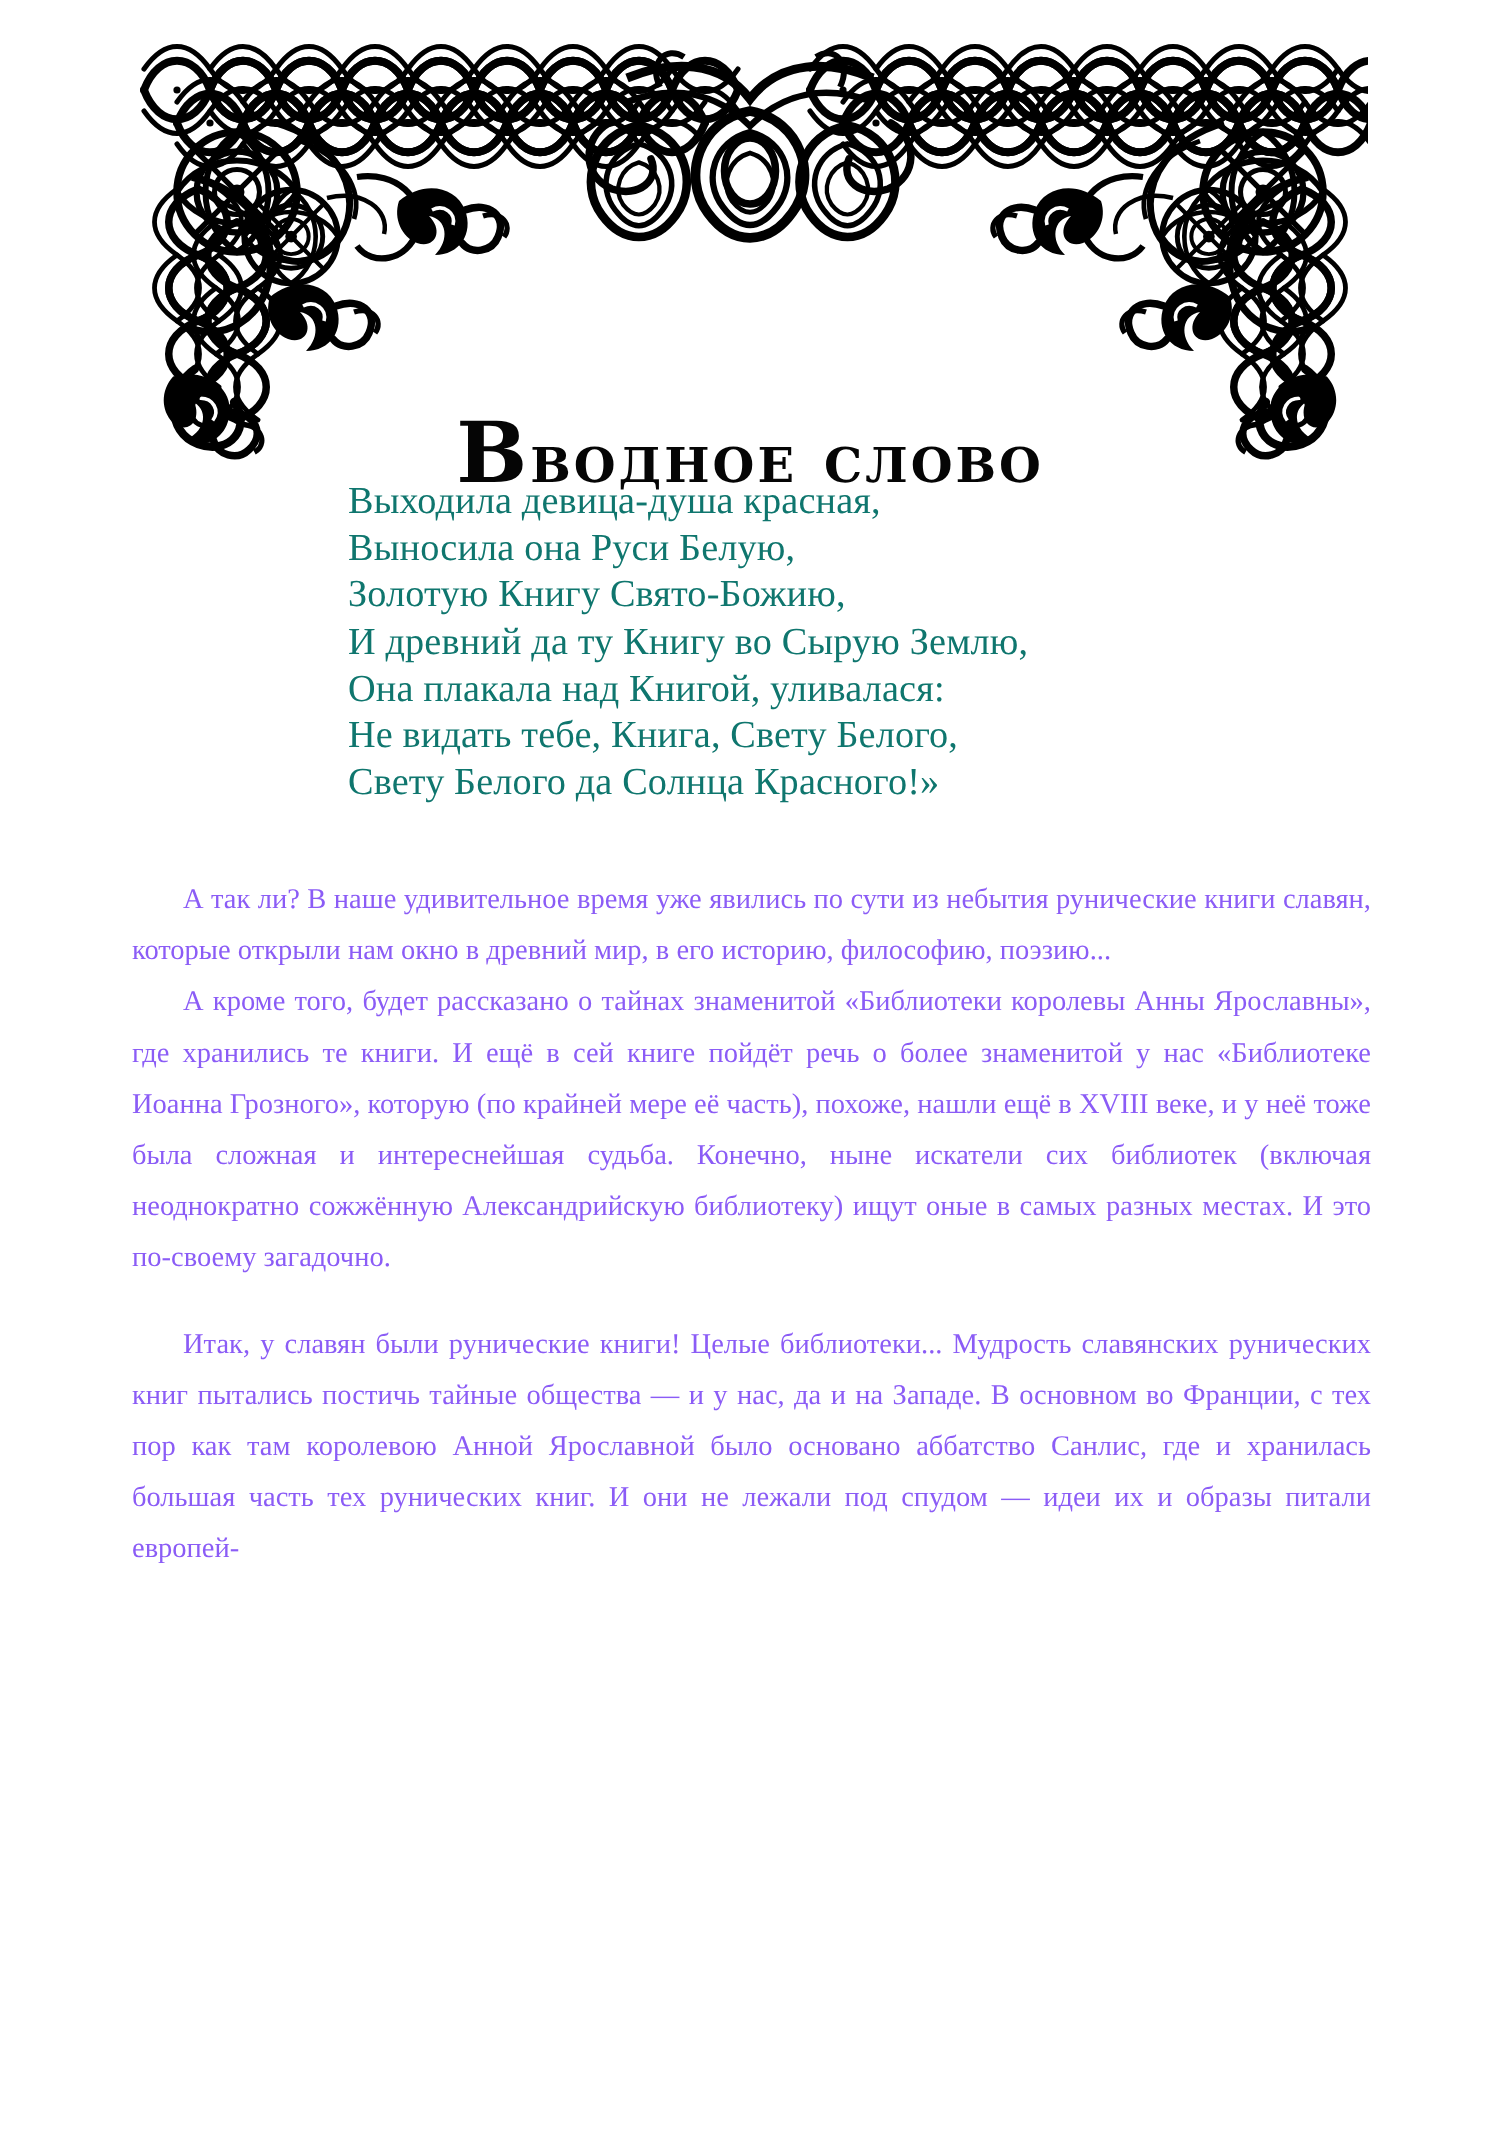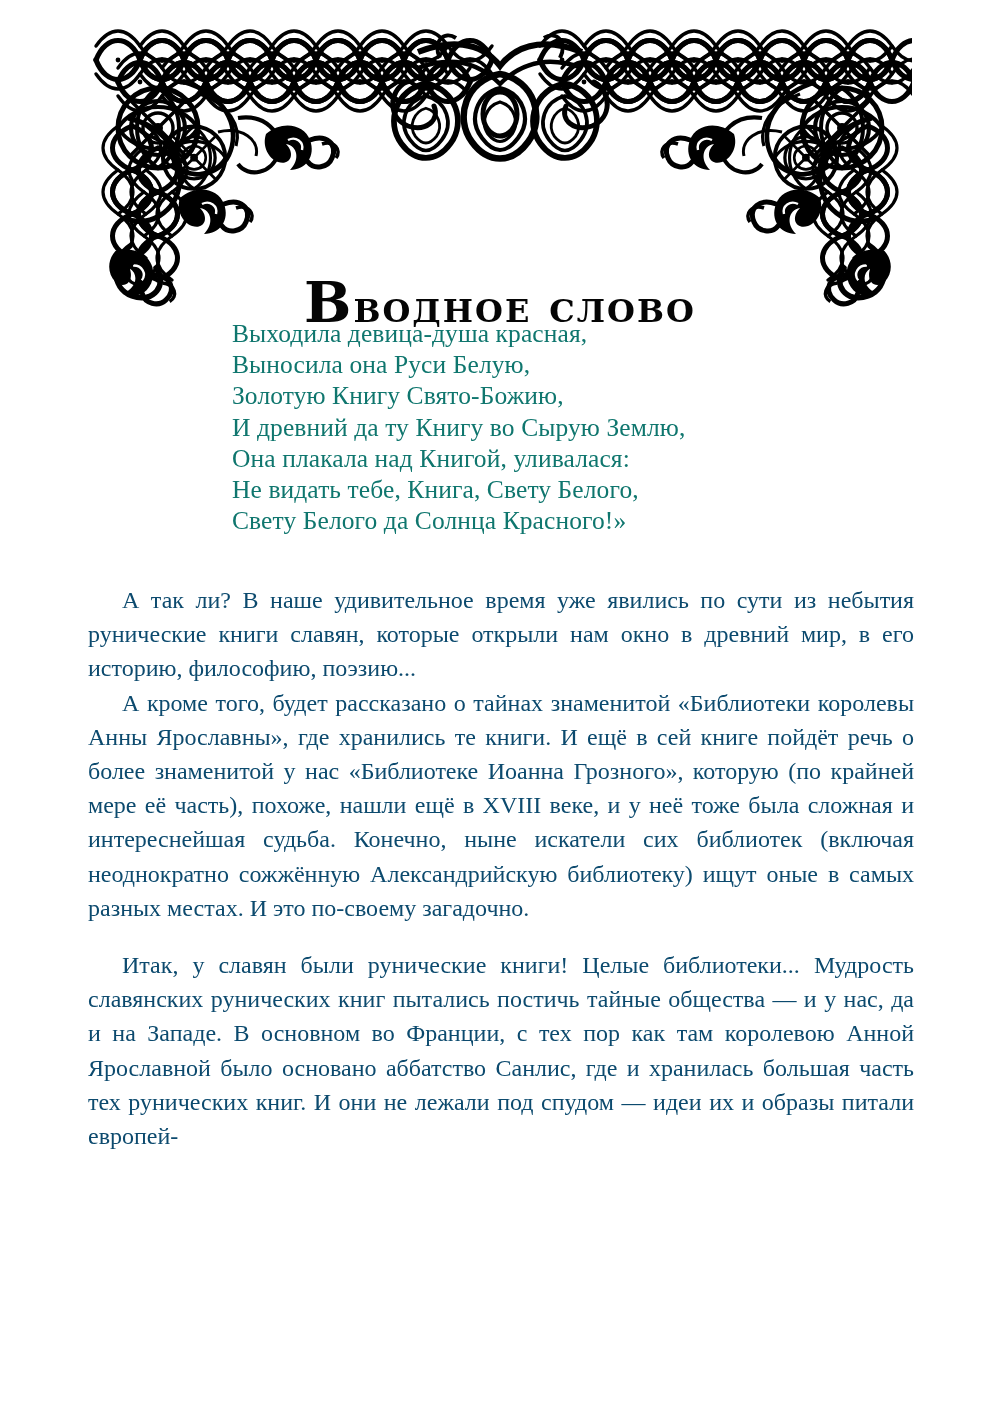--- a/index.html
+++ b/index.html
@@ -61,25 +61,25 @@
     color: #0f766e;
   }
   .poem .ln { white-space: pre; }
 
   
   .body-text {
     position: absolute;
     left: 88px;
     top: 583px;
     width: 826px;
-    font-size: 24px;
+    font-size: 19px;
     line-height: 34.2px;
     text-align: justify;
     text-justify: inter-word;
-    color: #0c4a6e;
+    color: #8b5cf6;
     hyphens: manual;
   }
   .body-text p {
     margin: 0;
     text-indent: 34px;
   }
   .body-text p.spaced-before {
     margin-top: 23px;
   }
   

